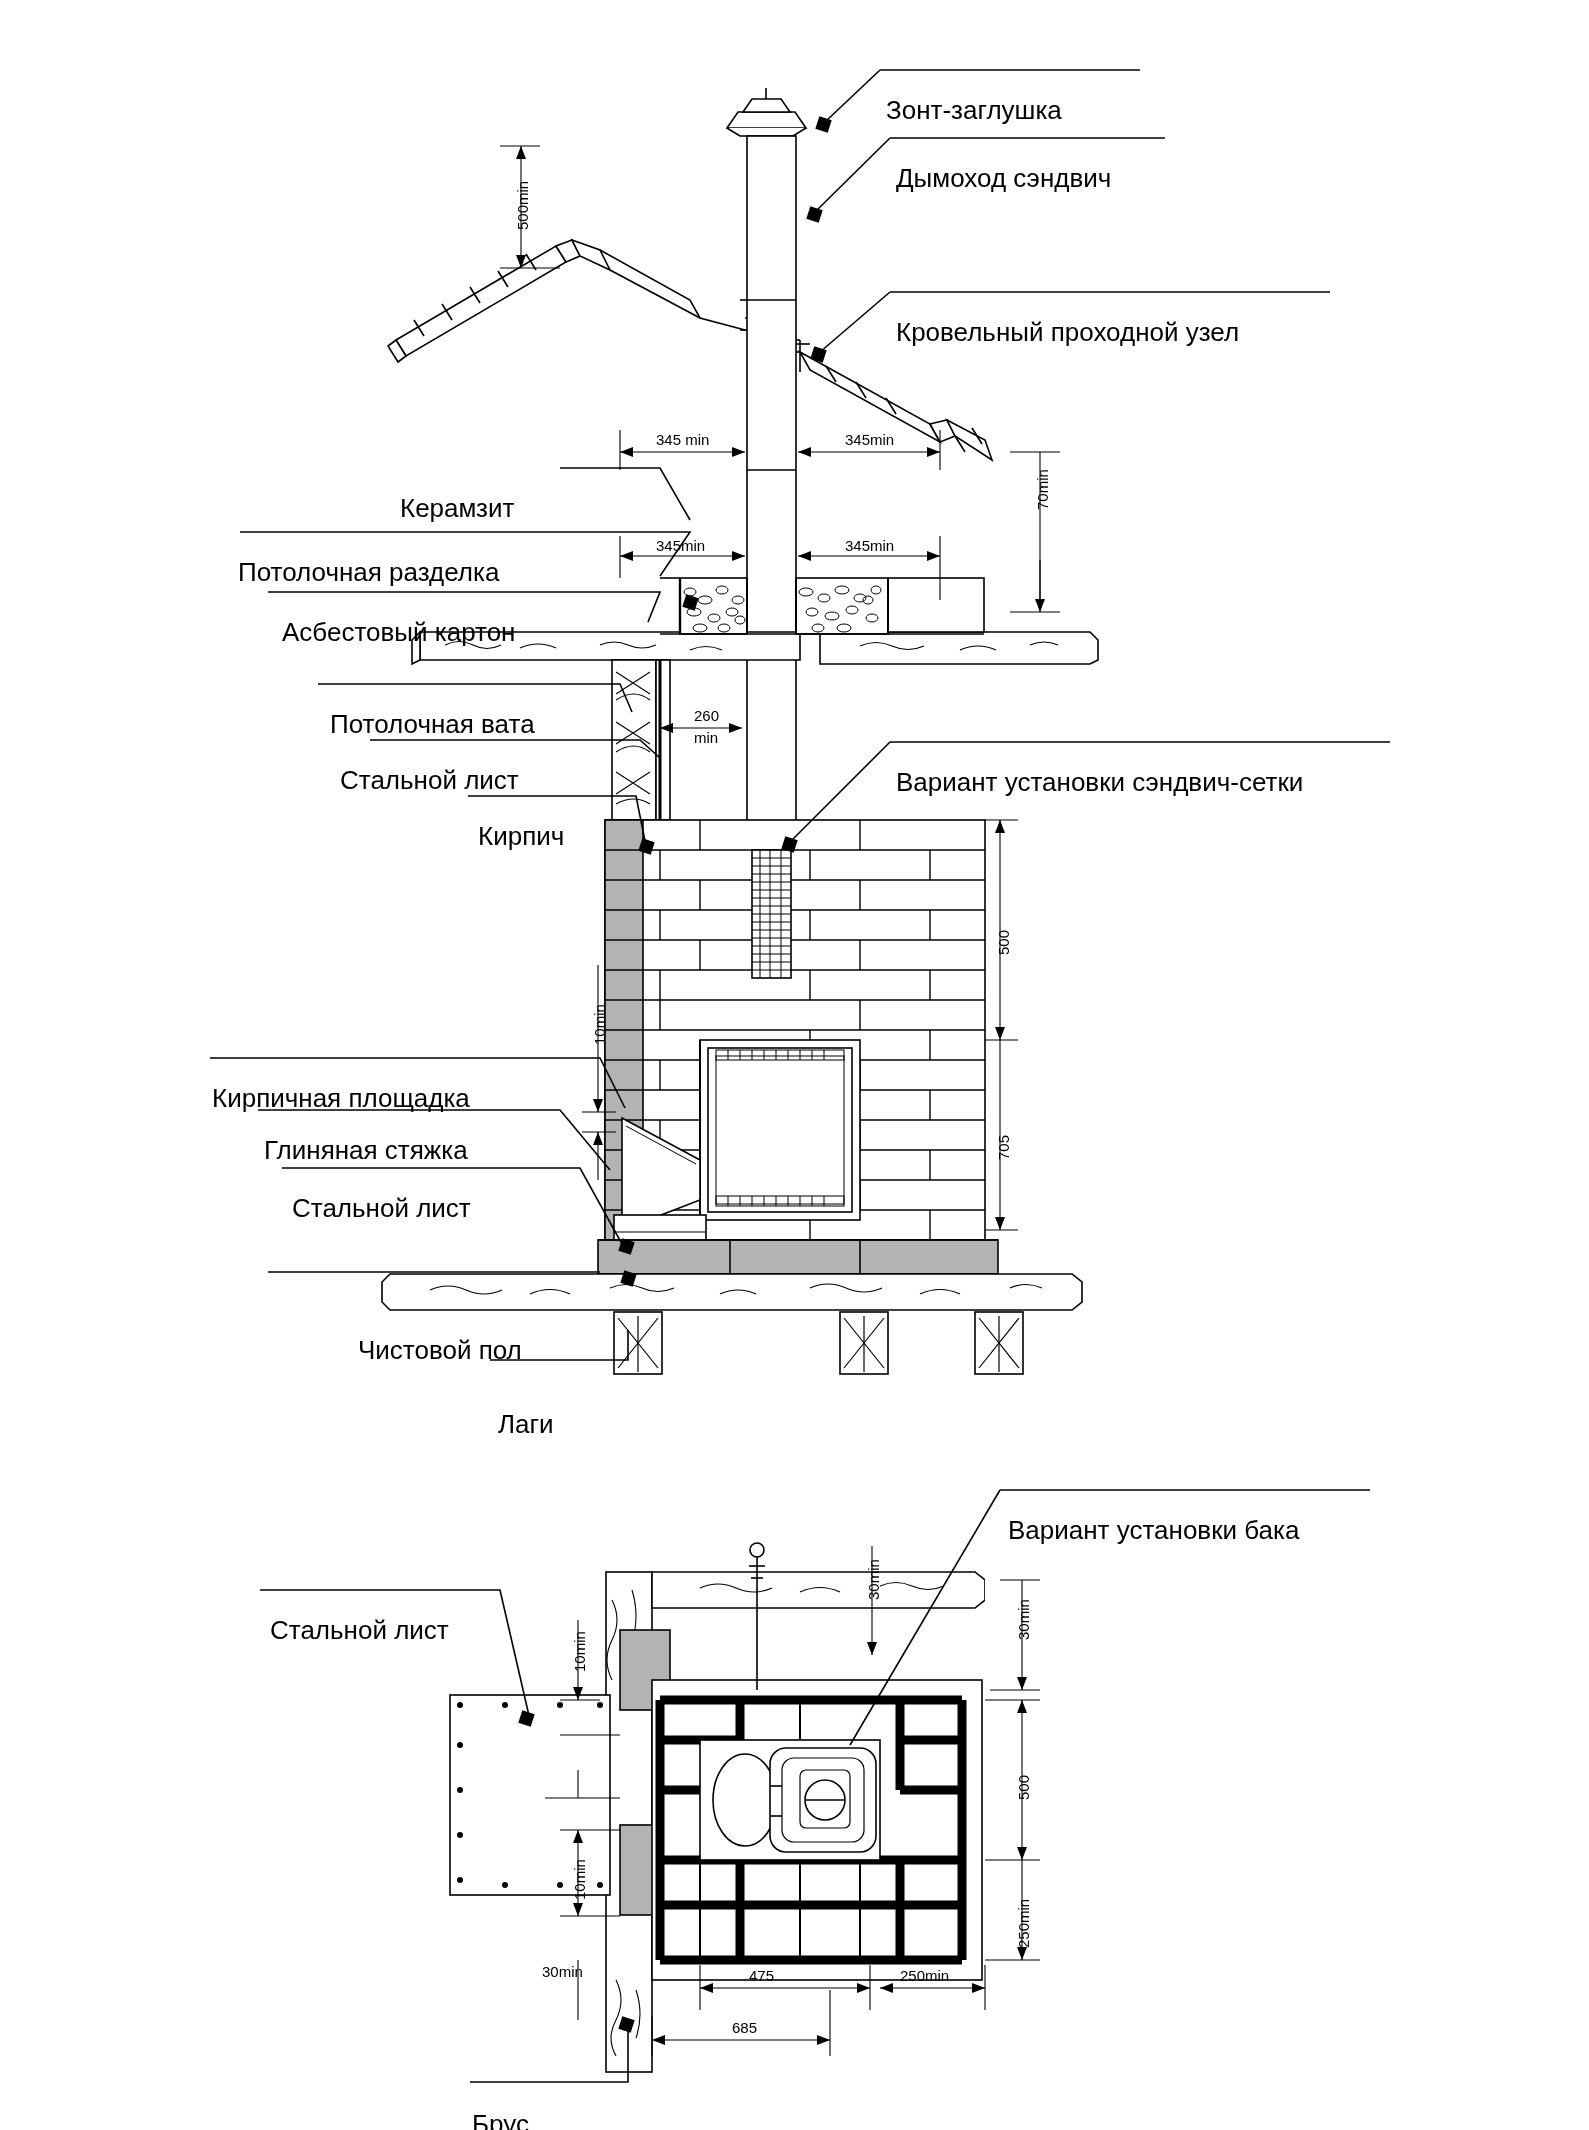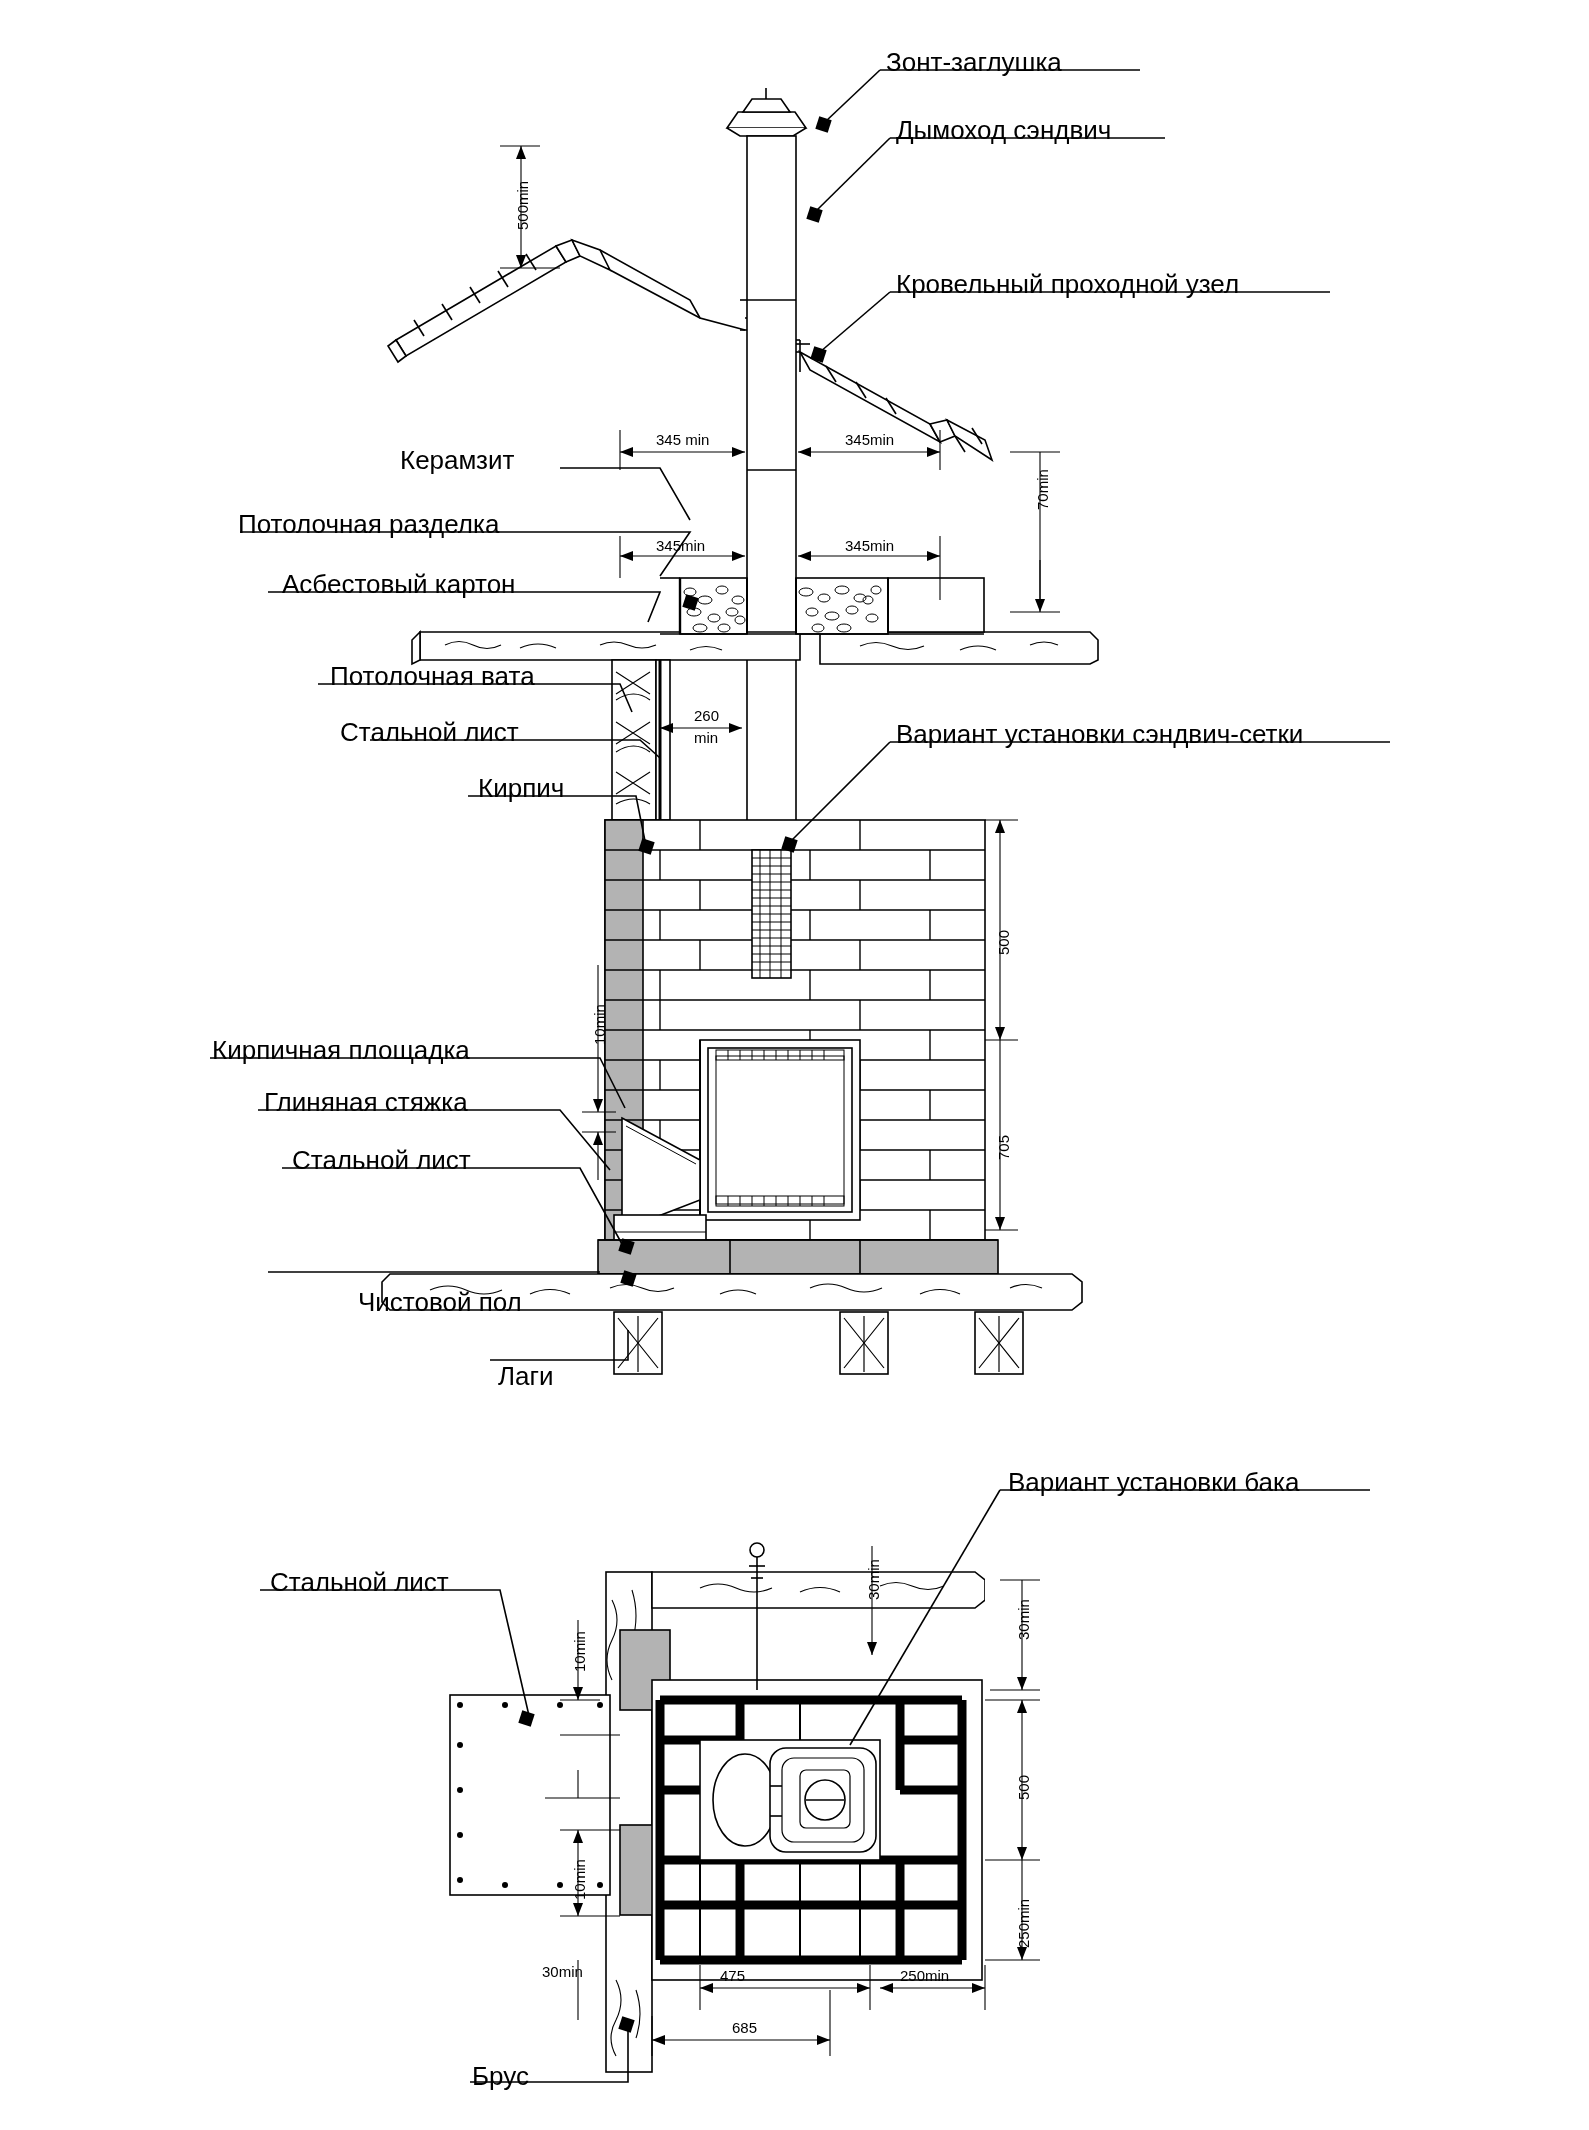--- a/index.html
+++ b/index.html
@@ -1,19 +1,19 @@
 <!DOCTYPE html>
 <html><head>
 <meta charset="utf-8">
 <style>
   html,body{margin:0;padding:0;background:#ffffff;}
   body{width:1589px;height:2130px;position:relative;overflow:hidden;
        font-family:"Liberation Sans", sans-serif;color:#000;}
   .diagram{position:absolute;left:0;top:0;width:1589px;height:2130px;}
-  .label{position:absolute;font-size:26px;color:#000;white-space:nowrap;line-height:1.1;}
+  .label{position:absolute;font-size:26px;color:#000;white-space:nowrap;line-height:1.1;margin-top:48px;}
   .dim{position:absolute;font-size:15px;color:#000;white-space:nowrap;line-height:1;}
   .dim.vert{transform-origin:0 0;transform:rotate(-90deg);}
   .sq{position:absolute;background:#000;width:13px;height:13px;transform:rotate(18deg);}
   svg{position:absolute;left:0;top:0;}
 </style>
 </head>
 <body>
 
 <div class="diagram">
 
@@ -559,17 +559,17 @@
 <div class="label" style="left:270px;top:1568px;">Стальной лист</div>
 <div class="label" style="left:472px;top:2062px;">Брус</div>
 
 <div class="dim vert" style="left:866px;top:1600px;">30min</div>
 <div class="dim vert" style="left:1016px;top:1640px;">30min</div>
 <div class="dim vert" style="left:572px;top:1672px;">10min</div>
 <div class="dim vert" style="left:572px;top:1900px;">10min</div>
 <div class="dim" style="left:542px;top:1964px;">30min</div>
 <div class="dim vert" style="left:1016px;top:1800px;">500</div>
 <div class="dim vert" style="left:1016px;top:1948px;">250min</div>
-<div class="dim" style="left:720px;top:1968px;">475</div>
+<div class="dim" style="left:749px;top:1968px;">475</div>
 <div class="dim" style="left:900px;top:1968px;">250min</div>
 <div class="dim" style="left:732px;top:2020px;">685</div>
 
 </div>
 
 </body></html>

